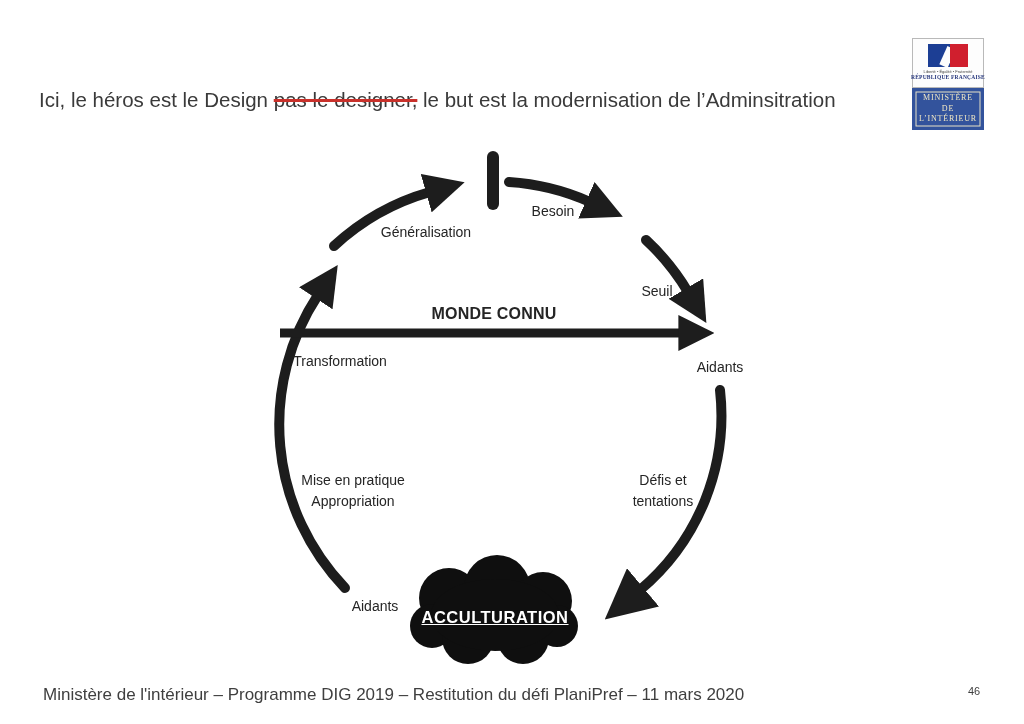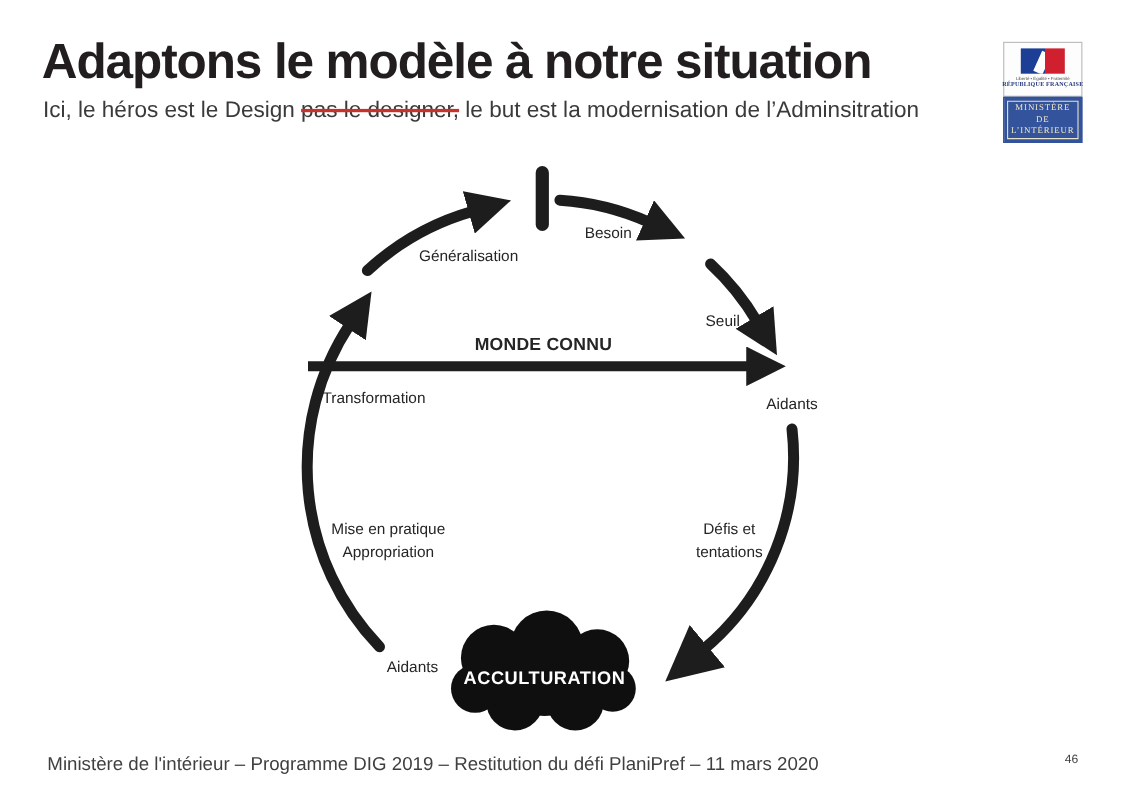--- a/index.html
+++ b/index.html
@@ -44,21 +44,20 @@
 
   
   .footer-text { position: absolute; left: 43px; top: 685px; font-size: 17px; color: #3f3f3f; }
   .page-number { position: absolute; left: 968px; top: 685px; font-size: 11px; color: #3f3f3f; }
 </style>
 </head>
 <body>
 
 <div class="slide">
 
-  <div class="title">Adaptons le modèle à notre situation</div>
   <div class="subtitle">
     <div><span>Ici, le héros est le Design </span><span class="struck">pas le designer,</span><span> le but est la modernisation de l’Adminsitration</span></div>
   </div>
 
   <div class="logo">
     <div class="logo-top">
       <div class="flag">
         <div class="b"></div>
         <div class="r"></div>
       </div>
@@ -117,18 +116,18 @@
     <div class="dlabel" style="left:720px; top:357px;">Aidants</div>
     <div class="dlabel" style="left:353px; top:470px;">
       <span style="display:block">Mise en pratique</span>
       <span style="display:block">Appropriation</span>
     </div>
     <div class="dlabel" style="left:663px; top:470px;">
       <span style="display:block">Défis et</span>
       <span style="display:block">tentations</span>
     </div>
     <div class="dlabel" style="left:375px; top:596px;">Aidants</div>
-    <div class="dlabel cloud-text" style="left:495px; top:607px;">ACCULTURATION</div>
+    <div class="dlabel cloud-text" style="left:495px; top:607px;text-decoration:underline;">ACCULTURATION</div>
   </div>
 
   <div class="footer-text">Ministère de l'intérieur  –  Programme DIG 2019  –  Restitution du défi PlaniPref  –  11 mars 2020</div>
   <div class="page-number">46</div>
 </div>
 
 </body></html>

